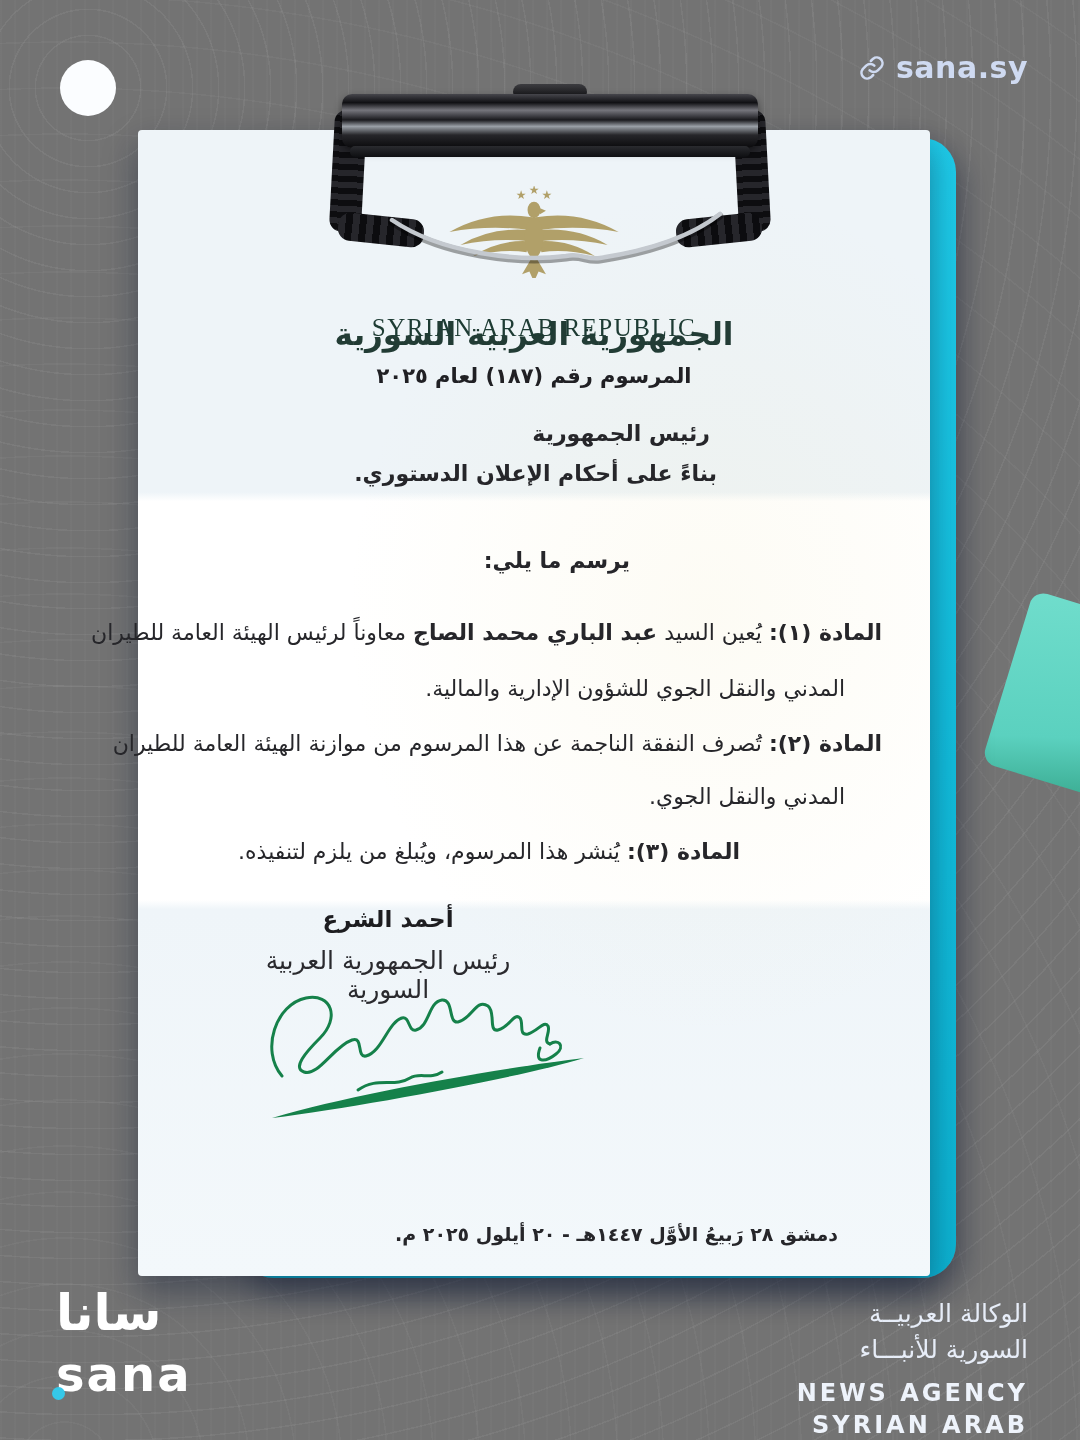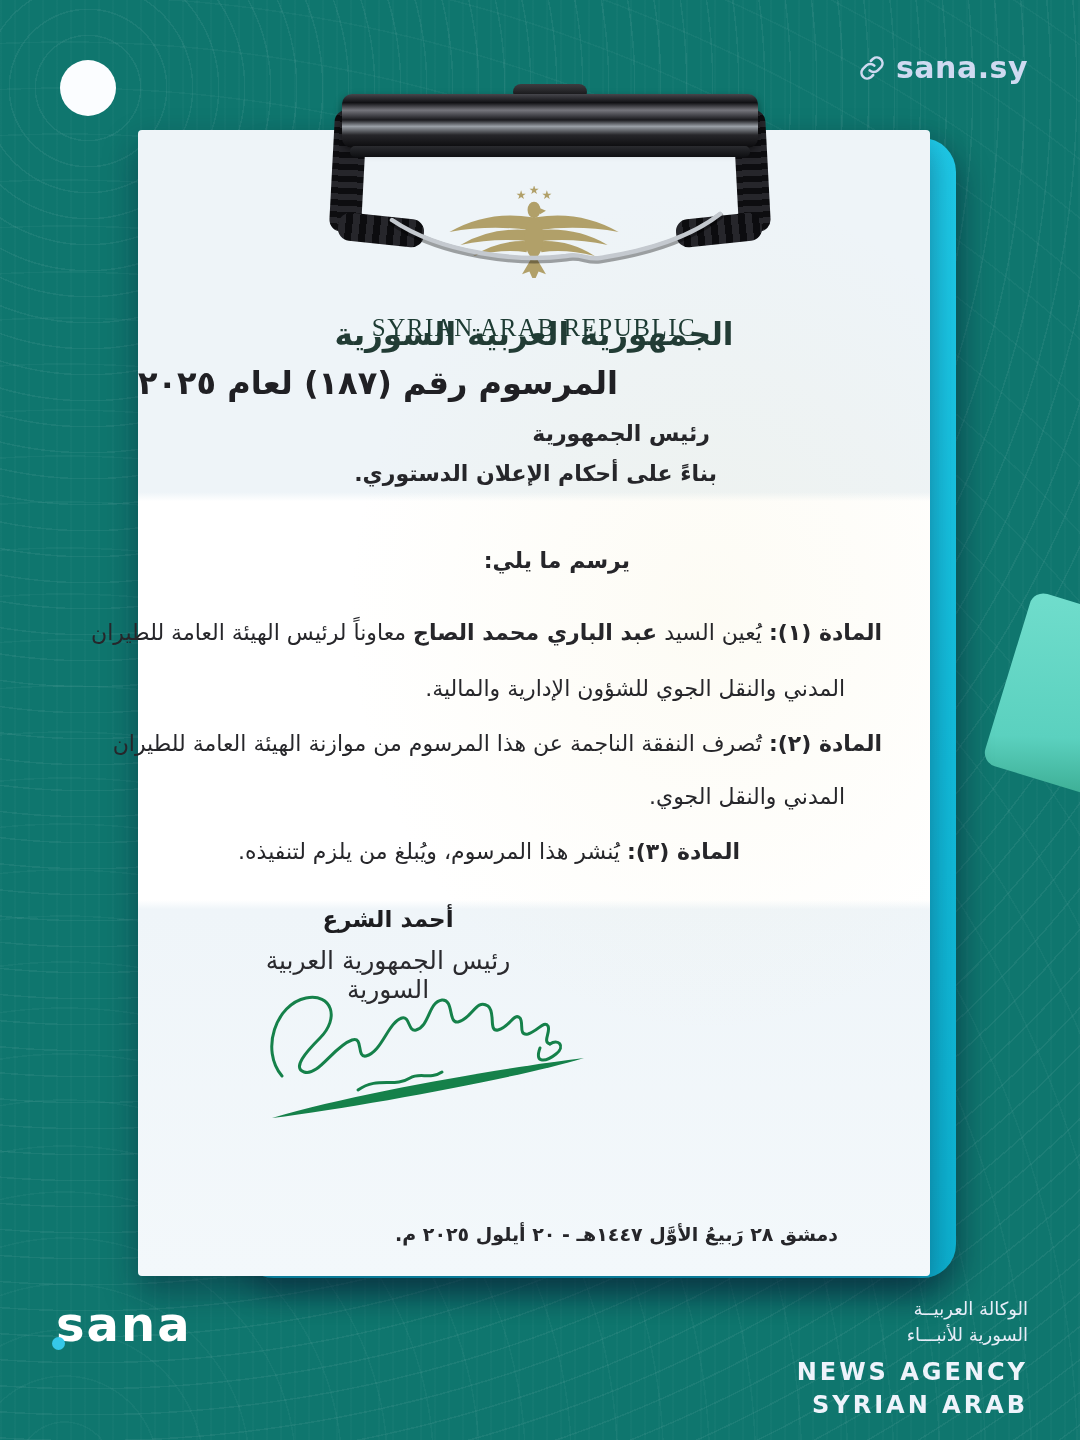--- a/index.html
+++ b/index.html
@@ -1,18 +1,18 @@
 <!DOCTYPE html>
 <html lang="ar"><head>
 <meta charset="utf-8">
 <style>
   html,body{margin:0;padding:0;}
   body{width:1080px;height:1440px;overflow:hidden;
        font-family:"DejaVu Sans",sans-serif;}
-  .stage{position:relative;width:1080px;height:1440px;background:#0f766e;overflow:hidden;}
+  .stage{position:relative;width:1080px;height:1440px;background:#737373;overflow:hidden;}
   
   .stage::before{content:"";position:absolute;inset:0;
     background:
       repeating-radial-gradient(circle at 88px 88px, rgba(255,255,255,.055) 0 1.5px, transparent 1.5px 26px),
       repeating-radial-gradient(circle at 6% 102%, rgba(255,255,255,.035) 0 1.5px, transparent 1.5px 46px),
       repeating-linear-gradient(90deg, rgba(255,255,255,.018) 0 2px, transparent 2px 14px);
     pointer-events:none;}
   .white-dot{position:absolute;left:60px;top:60px;width:56px;height:56px;border-radius:50%;background:#fbfdff;}
 
   .site-link{position:absolute;top:50px;right:52px;display:flex;align-items:center;gap:10px;
@@ -54,22 +54,22 @@
   .grip-foot.left{left:8px;transform:rotate(6deg);}
   .grip-foot.right{right:8px;transform:rotate(-6deg);}
   .clip-wire{position:absolute;left:40px;top:118px;width:360px;height:64px;}
 
   
   .emblem{position:absolute;left:0;right:0;top:56px;display:flex;justify-content:center;}
   .title-ar{position:absolute;left:0;right:0;top:146px;text-align:center;
     font-size:31px;font-weight:700;color:#223c35;margin-top:40px;}
   .title-en{position:absolute;left:0;right:0;top:184px;text-align:center;
     font-family:"Liberation Serif",serif;font-size:25px;letter-spacing:1.5px;color:#1d3b33;}
-  .decree-title{position:absolute;left:0;right:0;top:234px;text-align:left;direction:rtl;
-    font-size:32px;font-weight:700;color:#202024;}
+  .decree-title{position:absolute;left:0;right:0;top:234px;text-align:center;direction:rtl;
+    font-size:21px;font-weight:700;color:#202024;}
 
   .doc-line{position:absolute;direction:rtl;white-space:nowrap;font-size:22px;color:#26262a;}
   .doc-line .b{font-weight:700;}
   .l0{top:291px;right:220px;font-weight:700;}
   .l1{top:331px;right:213px;font-weight:700;}
   .l2{top:418px;right:300px;font-weight:700;}
   .l3{top:490px;right:48px;}
   .l4{top:546px;right:85px;}
   .l5{top:601px;right:48px;margin-left:19px;}
   .l6{top:654px;right:85px;}
@@ -80,21 +80,21 @@
   .sig-name{font-size:23px;font-weight:700;color:#1d1d20;}
   .sig-title{margin-top:14px;font-size:25px;color:#2a2a2e;}
   .sig-scribble{position:absolute;left:120px;top:848px;width:340px;height:160px;}
 
   
   .sana-logo{position:absolute;left:56px;top:1288px;color:#ffffff;line-height:1;}
   .sana-logo .ar{font-size:50px;font-weight:700;}
   .sana-logo .latin{position:relative;margin-top:12px;font-size:48px;font-weight:700;letter-spacing:2px;}
   .sana-logo .dot{position:absolute;left:-4px;bottom:-2px;width:13px;height:13px;border-radius:50%;background:#35c8e8;}
   .agency{position:absolute;right:52px;top:1296px;text-align:right;color:#e7edf8;}
-  .agency .ar{font-size:18px;line-height:1.45;direction:rtl;}
+  .agency .ar{font-size:25px;line-height:1.45;direction:rtl;}
   .agency .en{margin-top:8px;font-size:24px;font-weight:700;letter-spacing:3px;line-height:1.35;color:#eef3fb;}
 </style>
 </head>
 <body>
 
 <div class="stage">
 
   <div class="white-dot"></div>
 
   <div class="site-link">
@@ -175,20 +175,21 @@
     <div class="clip-tab"></div>
     <div class="clip-bar"></div>
     <div class="clip-lip"></div>
     <svg class="clip-wire" viewBox="0 0 360 64">
       <path d="M22 20 C72 54 150 62 196 56 C212 53 216 60 230 58 C282 50 322 36 350 14" fill="none" stroke="rgba(0,0,0,.35)" stroke-width="7" stroke-linecap="round"></path>
       <path d="M22 18 C72 52 150 60 196 54 C212 51 216 58 230 56 C282 48 322 34 350 12" fill="none" stroke="#c4c9cf" stroke-width="4.5" stroke-linecap="round"></path>
     </svg>
   </div>
 
   <div class="sana-logo">
+    <div class="ar">سانا</div>
     <div class="latin">
       <span class="dot"></span>
       <span>sana</span>
     </div>
   </div>
 
   <div class="agency">
     <div class="ar">
       <div>الوكالة العربيــة</div>
       <div>السورية للأنبـــاء</div>

